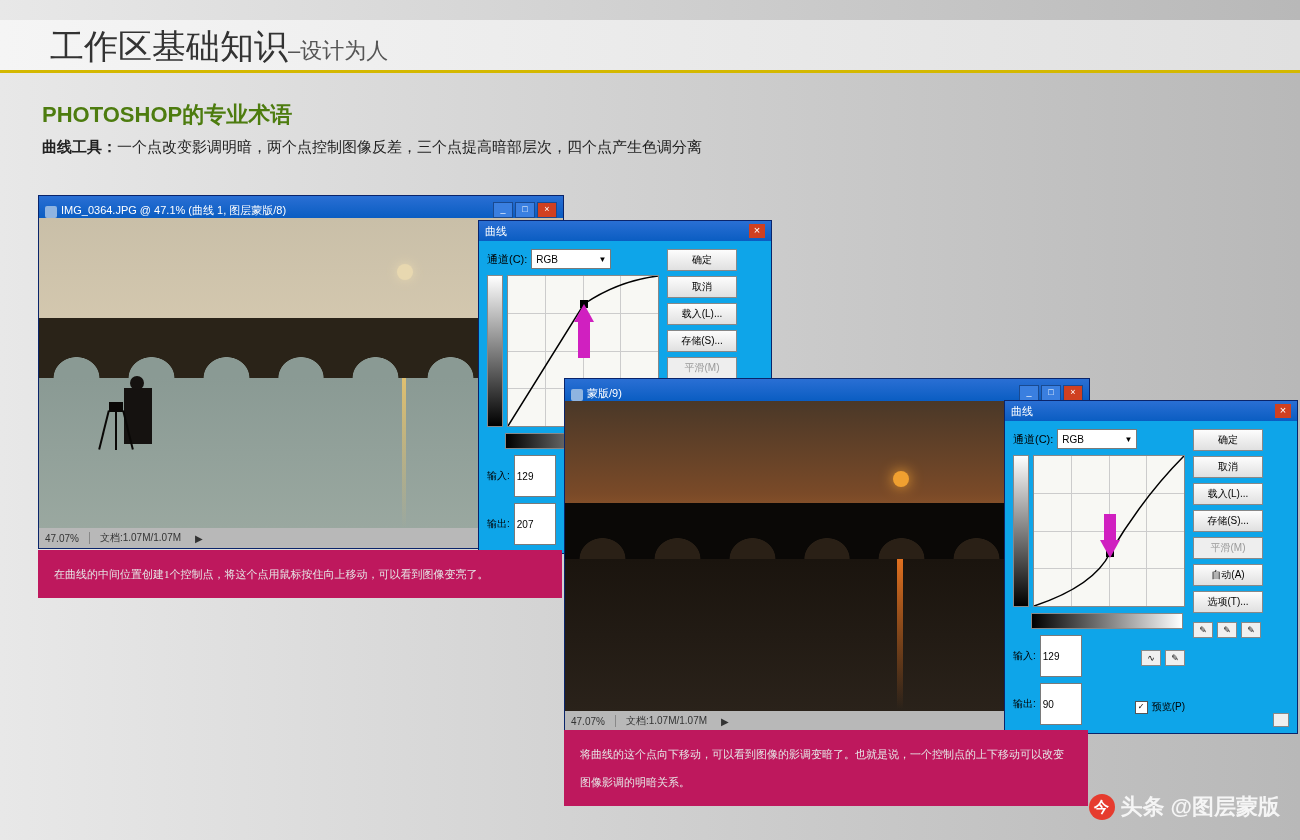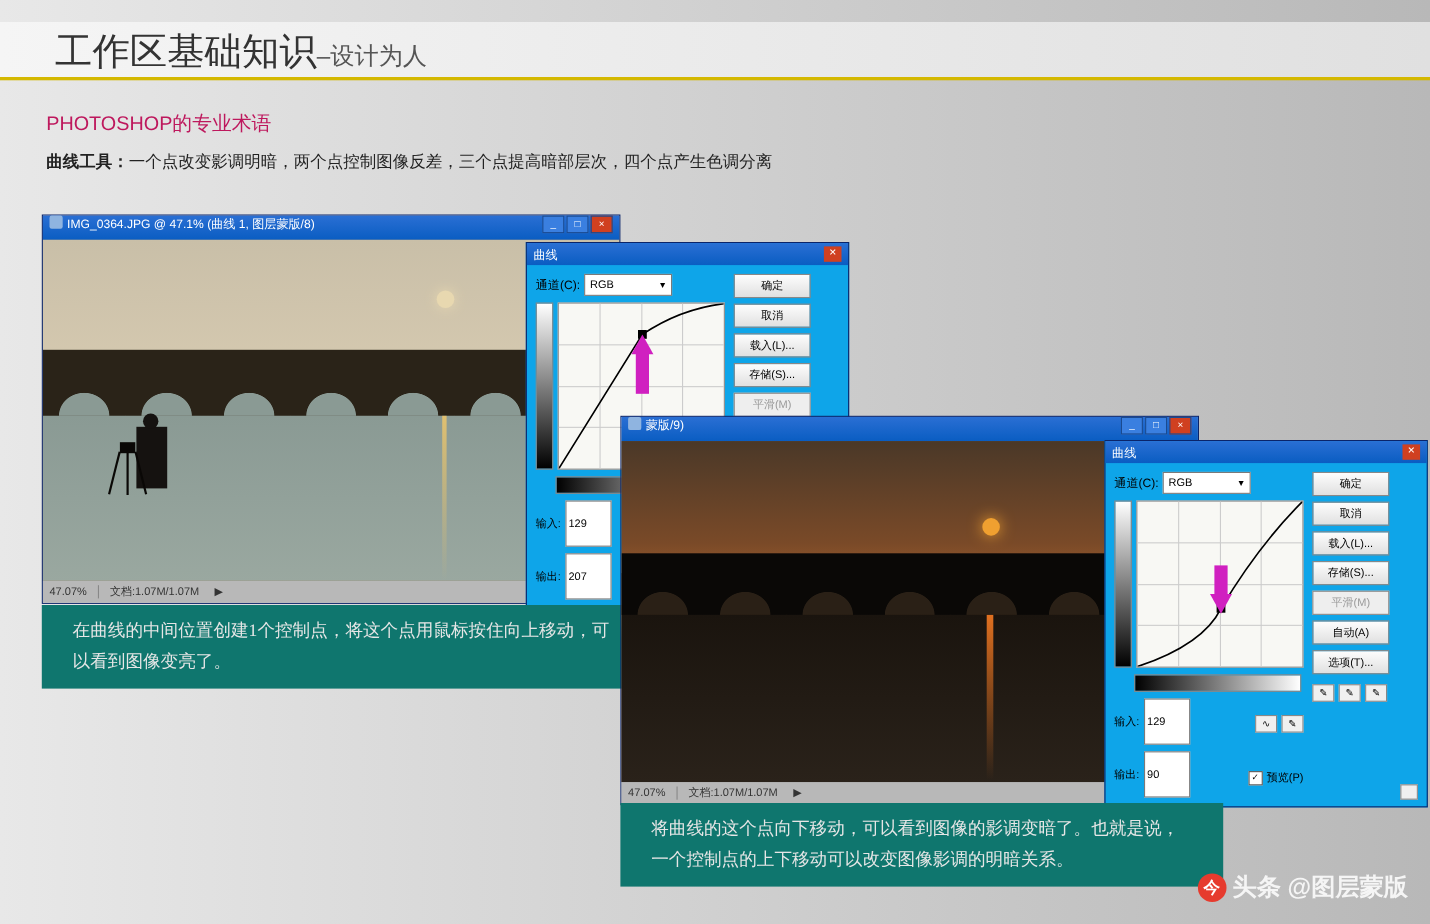--- a/index.html
+++ b/index.html
@@ -4,27 +4,27 @@
 <style>
 html,body{margin:0;padding:0;width:1300px;height:840px;font-family:"Microsoft YaHei","PingFang SC",sans-serif;overflow:hidden}
 body{background:linear-gradient(to right,#e8e8e8 0%,#d0d0d0 50%,#b8b8b8 100%);position:relative}
 
 
 .title-strip{position:absolute;left:0;top:20px;right:0;height:50px;background:linear-gradient(to right,#f5f5f5,#e0e0e0);border-bottom:3px solid #d4b800}
 .title-main{position:absolute;left:50px;top:4px;font-size:34px;color:#333;font-weight:400}
 .title-sub{font-size:22px;color:#555}
 
 
-.section-h{position:absolute;left:42px;top:100px;font-size:18px;color:#be185d;font-weight:400}
+.section-h{position:absolute;left:42px;top:100px;font-size:22px;color:#4d7c0f;font-weight:700}
 .section-p{position:absolute;left:42px;top:138px;font-size:15px;color:#222;font-weight:700}
 .section-p .normal{font-weight:400}
 
 
 .ps-window{position:absolute;border:1px solid #0a246a}
-.ps-titlebar{height:22px;background:linear-gradient(to bottom,#2a6fd4,#0a5dc2);display:flex;align-items:flex-start;padding:0 6px;font-size:11px;color:#fff}
+.ps-titlebar{height:22px;background:linear-gradient(to bottom,#2a6fd4,#0a5dc2);display:flex;align-items:flex-end;padding:0 6px;font-size:11px;color:#fff}
 .ps-title-icon{width:12px;height:12px;background:#8fb4e0;margin-right:4px;border-radius:2px}
 .ps-winctl{margin-left:auto;display:flex;gap:2px}
 .ps-winctl span{width:18px;height:14px;background:#3a7fe0;border:1px solid #1a4a90;font-size:9px;line-height:13px;text-align:center;color:#fff;cursor:pointer}
 .ps-winctl .close{background:#d04020}
 .ps-body{background:#565656;position:relative}
 
 
 .photo{position:relative;width:100%;height:100%;overflow:hidden}
 .sky{position:absolute;inset:0}
 .bridge-band{position:absolute;left:0;right:0}
@@ -70,21 +70,21 @@
 .curves-right{display:flex;flex-direction:column;gap:5px;width:70px}
 .btn{height:20px;border:1px solid #888;background:linear-gradient(to bottom,#fdfdfd,#e0e0e0);font-size:10px;display:flex;align-items:center;justify-content:center;cursor:pointer}
 .btn.dim{color:#999;background:#eee}
 .pencils{display:flex;gap:4px;margin-top:4px}
 .pencils span{width:18px;height:14px;border:1px solid #888;background:#f0f0f0;display:flex;align-items:center;justify-content:center;font-size:9px;cursor:pointer}
 .chk{display:flex;align-items:center;gap:4px;font-size:10px;margin-top:6px}
 .chk .box{width:11px;height:11px;border:1px solid #555;background:#fff;font-size:8px;line-height:10px;text-align:center}
 .expand{position:absolute;right:8px;bottom:6px;width:14px;height:12px;border:1px solid #888;background:#f0f0f0}
 
 
-.cap{position:absolute;background:#0f766e;color:#e6e6e6;font-size:16px;line-height:28px;padding:10px 28px;font-family:"KaiTi","STKaiti",serif}
+.cap{position:absolute;background:#be185d;color:#e6e6e6;font-size:11px;line-height:28px;padding:10px 16px;font-family:"KaiTi","STKaiti",serif}
 
 
 .wm{position:absolute;right:20px;bottom:18px;color:rgba(255,255,255,0.85);font-size:22px;font-weight:700;display:flex;align-items:center;gap:6px}
 .wm .logo{width:26px;height:26px;border-radius:50%;background:#e63b2e;color:#fff;font-size:15px;display:flex;align-items:center;justify-content:center;font-weight:700}
 </style>
 </head>
 <body>
 
 <div class="title-strip">
   <div class="title-main">

